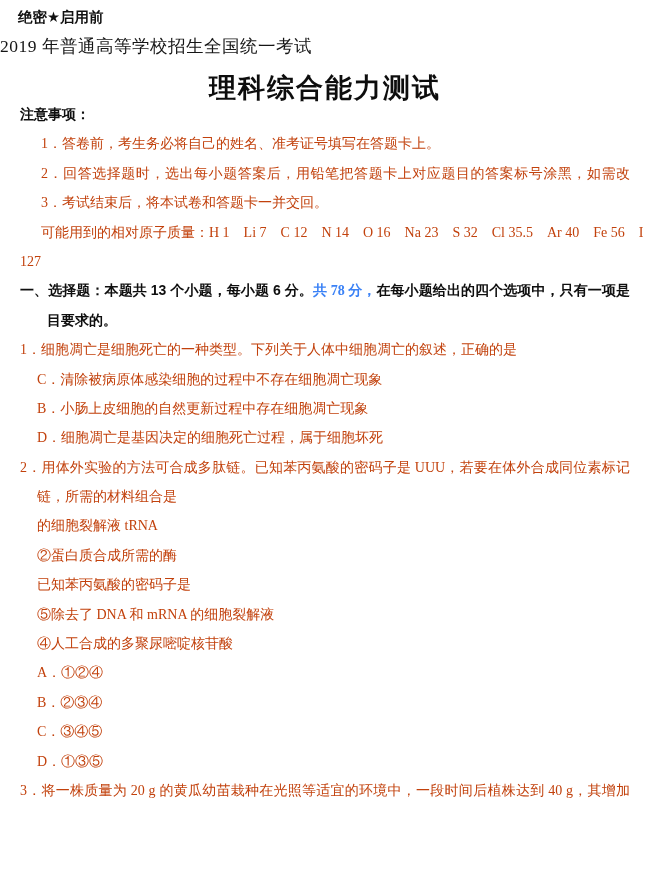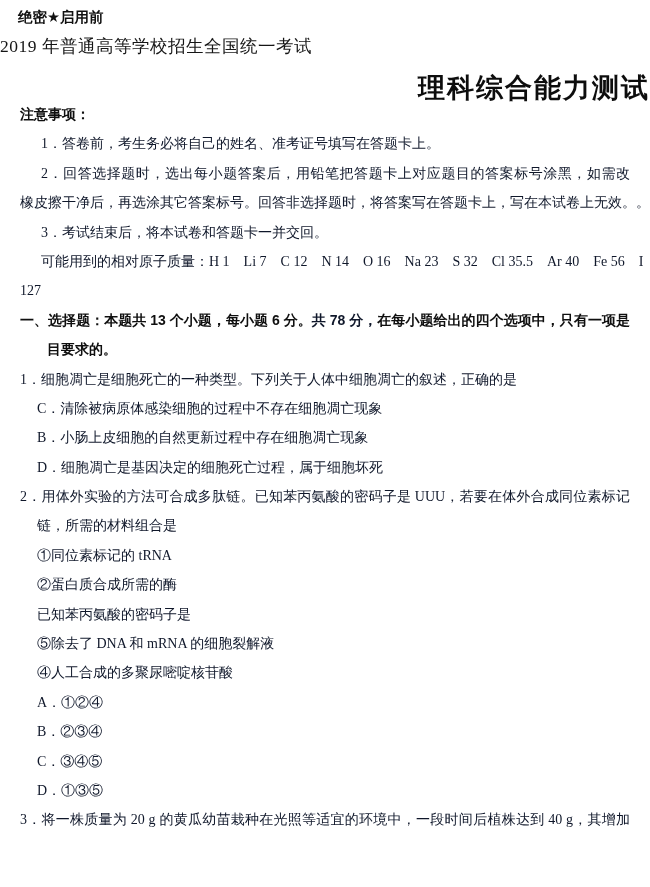--- a/index.html
+++ b/index.html
@@ -14,30 +14,30 @@
   .secret{
     position:absolute;left:18px;top:8px;
     font-family:"Liberation Sans","DejaVu Sans",sans-serif;
     font-weight:700;font-size:14.5px;color:#111;
   }
   .exam-title{
     padding-top:34px;
     font-size:17.5px;line-height:24px;color:#151515;letter-spacing:0.5px;
   }
   .paper-title{
-    margin-top:12px;text-align:right;
+    margin-top:12px;text-align:center;
     font-family:"Liberation Sans","DejaVu Sans",sans-serif;
     font-weight:700;font-size:27px;line-height:36px;letter-spacing:2px;color:#0d0d0d;
   }
   .body-block{
     position:absolute;top:100px;left:20px;width:610px;
   }
   .line{
     height:29.4px;line-height:29.4px;font-size:14px;
-    white-space:nowrap;color:#0f172a;
+    white-space:nowrap;color:#c2410c;
   }
   .just{
     white-space:normal;text-align:justify;overflow:hidden;height:29.4px;
   }
   .hd{
     font-family:"Liberation Sans","DejaVu Sans",sans-serif;
     font-weight:700;color:#0f0f0f;
   }
   .ind-17{padding-left:17px;}
   .ind-21{padding-left:21px;}
@@ -56,42 +56,41 @@
   <div class="paper-title">理科综合能力测试</div>
 
   <div class="body-block">
 
     <div class="line hd">注意事项：</div>
 
     <div class="line ind-21">1．答卷前，考生务必将自己的姓名、准考证号填写在答题卡上。</div>
 
     <div class="line ind-21 just">2．回答选择题时，选出每小题答案后，用铅笔把答题卡上对应题目的答案标号涂黑，如需改动，用</div>
 
-    <div class="line">橡皮擦干净后，再选涂其它答案标号。回答非选择题时，将答案写在答题卡上，写在本试卷上无效。。</div>
 
     <div class="line ind-21">3．考试结束后，将本试卷和答题卡一并交回。</div>
 
     <div class="line ind-21">可能用到的相对原子质量：H 1　Li 7　C 12　N 14　O 16　Na 23　S 32　Cl 35.5　Ar 40　Fe 56　I</div>
 
     <div class="line">127</div>
 
     <div class="line hd just">
-      <span>一、选择题：本题共 13 个小题，每小题 6 分。</span><span class="red" style="color: #0f172a;">共 78 分，</span><span>在每小题给出的四个选项中，只有一项是符合题</span>
+      <span>一、选择题：本题共 13 个小题，每小题 6 分。</span><span class="red" style="color: #3b82f6; font-family: Liberation Serif, serif;">共 78 分，</span><span>在每小题给出的四个选项中，只有一项是符合题</span>
     </div>
 
     <div class="line hd ind-27">目要求的。</div>
 
     <div id="questions">
         <div class="line"><span>1．</span><span>细胞凋亡是细胞死亡的一种类型。下列关于人体中细胞凋亡的叙述，正确的是</span></div>
         <div class="line ind-17">C．清除被病原体感染细胞的过程中不存在细胞凋亡现象</div>
         <div class="line ind-17">B．小肠上皮细胞的自然更新过程中存在细胞凋亡现象</div>
         <div class="line ind-17">D．细胞凋亡是基因决定的细胞死亡过程，属于细胞坏死</div>
         <div class="line  just"><span>2．</span><span>用体外实验的方法可合成多肽链。已知苯丙氨酸的密码子是 UUU，若要在体外合成同位素标记的多肽</span></div>
         <div class="line ind-17"><span>链，所需的材料组合是</span></div>
-        <div class="line ind-17">①同位素标记的 tRNA</div>
+        <div class="line ind-17">的细胞裂解液 tRNA</div>
         <div class="line ind-17">②蛋白质合成所需的酶</div>
         <div class="line ind-17">已知苯丙氨酸的密码子是</div>
         <div class="line ind-17">⑤除去了 DNA 和 mRNA 的细胞裂解液</div>
         <div class="line ind-17">④人工合成的多聚尿嘧啶核苷酸</div>
         <div class="line ind-17">A．①②④</div>
         <div class="line ind-17">B．②③④</div>
         <div class="line ind-17">C．③④⑤</div>
         <div class="line ind-17">D．①③⑤</div>
         <div class="line  just"><span>3．</span><span>将一株质量为 20 g 的黄瓜幼苗栽种在光照等适宜的环境中，一段时间后植株达到 40 g，其增加的质量</span></div>
       </div>

